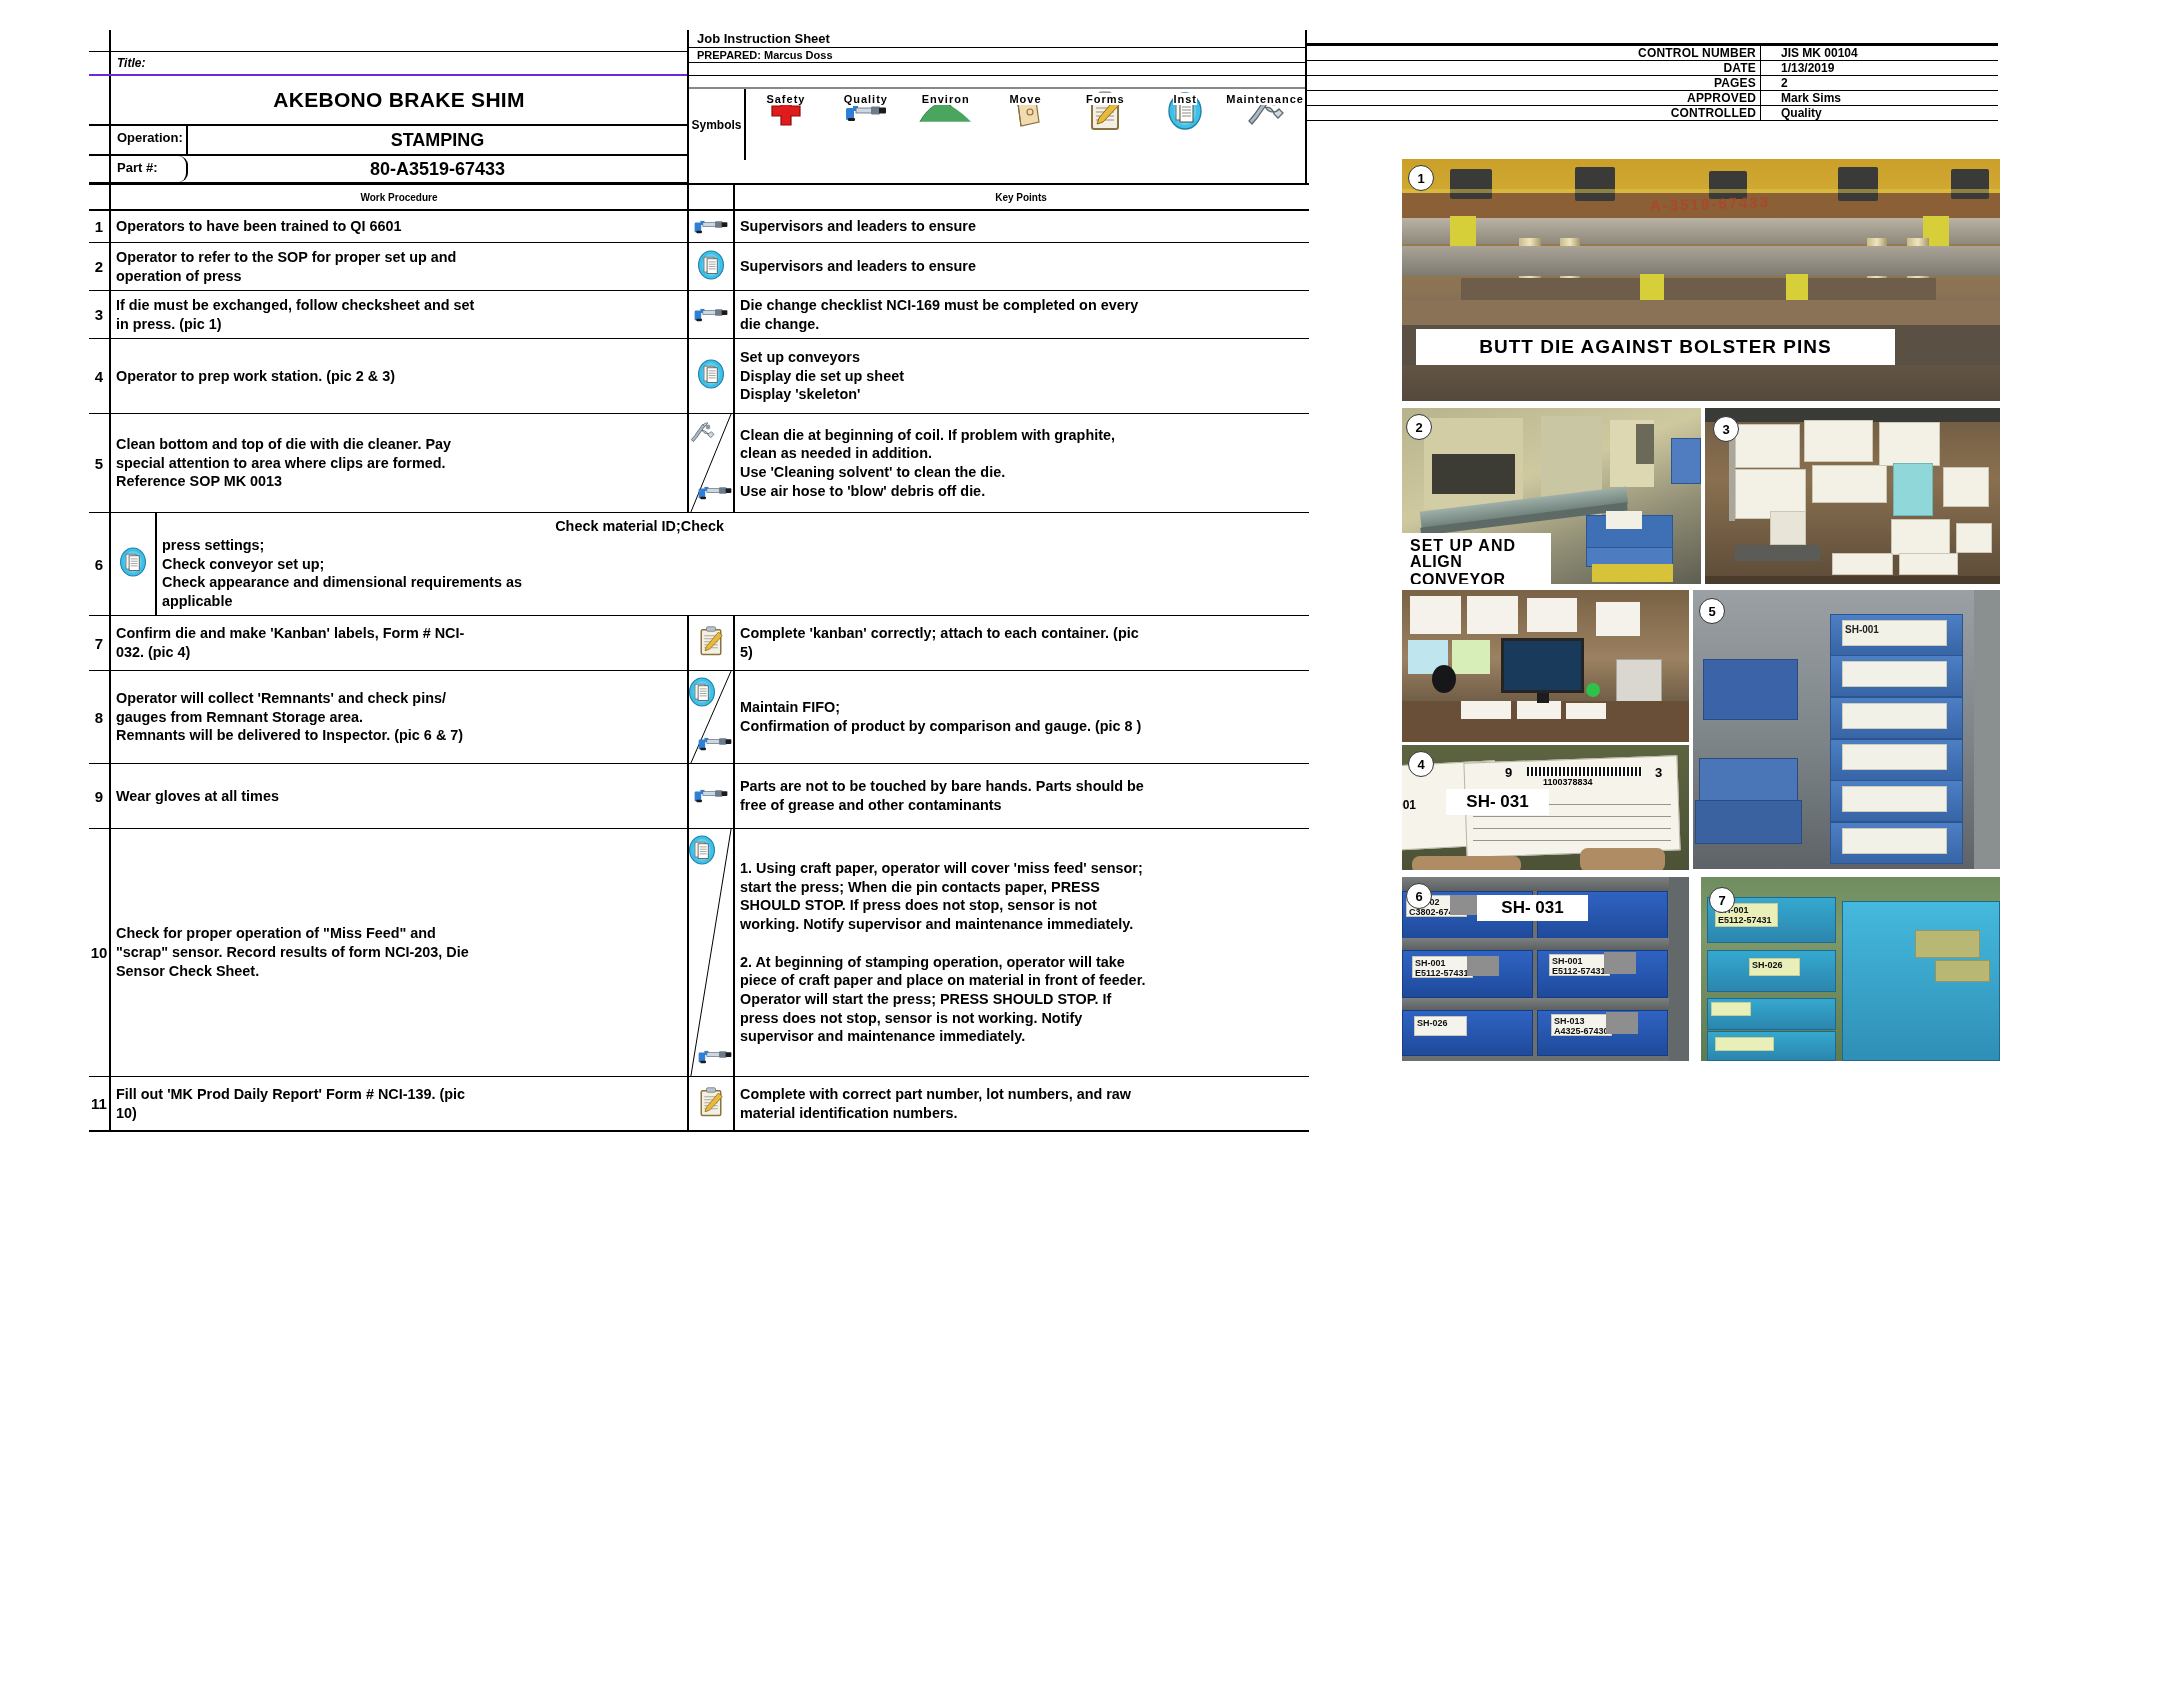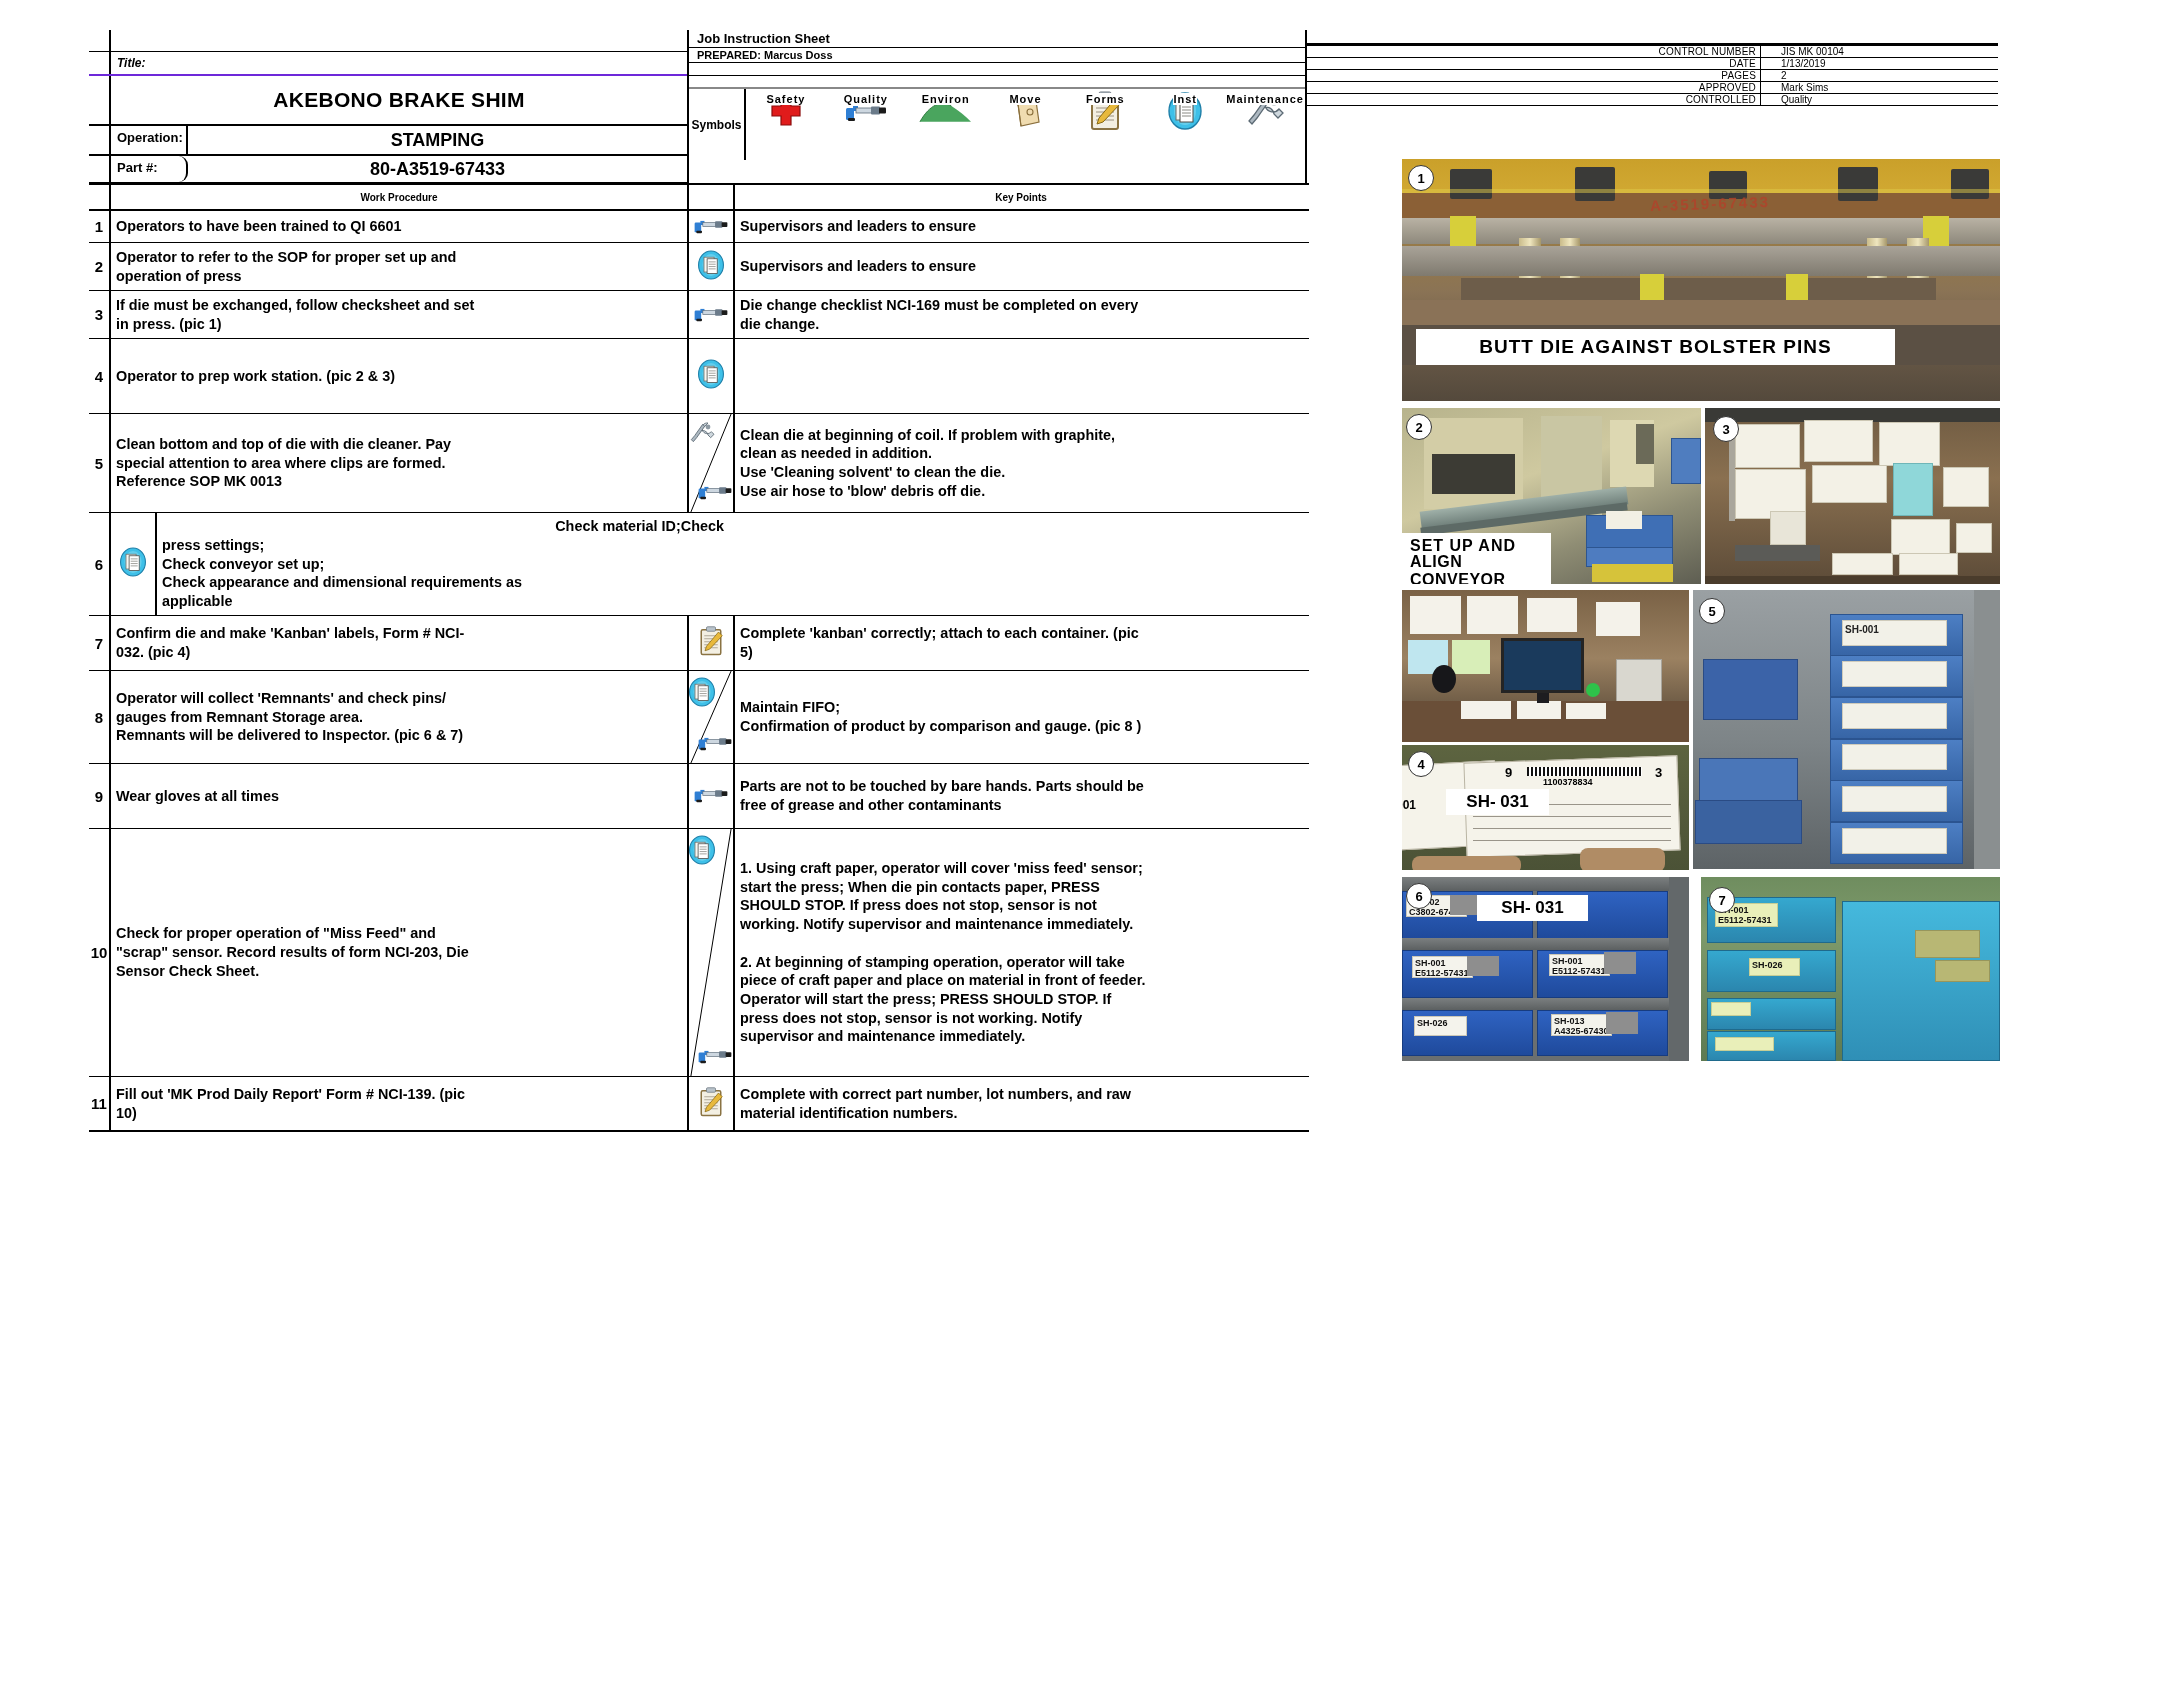--- a/index.html
+++ b/index.html
@@ -45,21 +45,21 @@
   .symbols-label { width:57px; font-size:12px; font-weight:bold;
                    display:flex; align-items:center; justify-content:center;
                    border-right:2px solid #000; }
   .symbol-cells { flex:1; display:flex; }
   .sym { flex:1; display:flex; flex-direction:column; align-items:center; justify-content:flex-start;
          padding-top:2px; }
   .sym .glyph { height:40px; display:flex; align-items:center; justify-content:center; }
   .sym .cap { font-size:11px; font-weight:bold; margin-top:2px; }
 
   
-  .kv { display:flex; border-bottom:1px solid #000; font-size:10px; font-weight:normal; }
+  .kv { display:flex; border-bottom:1px solid #000; font-size:12px; font-weight:bold; }
   .kv .k { flex:1; text-align:right; padding-right:4px; letter-spacing:0.2px; }
   .kv .v { width:238px; border-left:1px solid #000; padding-left:20px; }
   .kv-blank { height:14px; border-bottom:1px solid #000; }
 
   
   .colhdr { display:flex; border-top:2px solid #000; border-bottom:2px solid #000; height:28px; }
   .ch-num { width:22px; border-right:2px solid #000; }
   .ch-wp  { width:578px; border-right:2px solid #000; display:flex; align-items:center; justify-content:center;
             font-size:10px; font-weight:bold; }
   .ch-sym { width:46px; border-right:2px solid #000; }
@@ -412,20 +412,25 @@
                 <rect x="9" y="9" width="13" height="19" fill="#f7f7f2" stroke="#6c6c66" stroke-width="1"></rect>
                 <rect x="13" y="11" width="13" height="19" fill="#ffffff" stroke="#4a4a46" stroke-width="1"></rect>
                 <g stroke="#8a8a84" stroke-width="1">
                   <line x1="15" y1="15" x2="24" y2="15"></line>
                   <line x1="15" y1="18" x2="24" y2="18"></line>
                   <line x1="15" y1="21" x2="24" y2="21"></line>
                   <line x1="15" y1="24" x2="24" y2="24"></line>
                 </g>
               </svg></div>
           </div>
+        </div>
+        <div class="c-kp">
+          <span class="kp-line">Set up conveyors</span>
+          <span class="kp-line">Display die set up sheet</span>
+          <span class="kp-line">Display 'skeleton'</span>
         </div>
       </div>
       <div class="prow" style="height: 99px;">
         <div class="c-num">5</div>
         <div class="c-wp">
           <span>Clean bottom and top of die with die cleaner.  Pay</span>
           <span>special attention to area where clips are formed.</span>
           <span>Reference SOP MK 0013</span>
         </div>
         <div class="c-sym">

